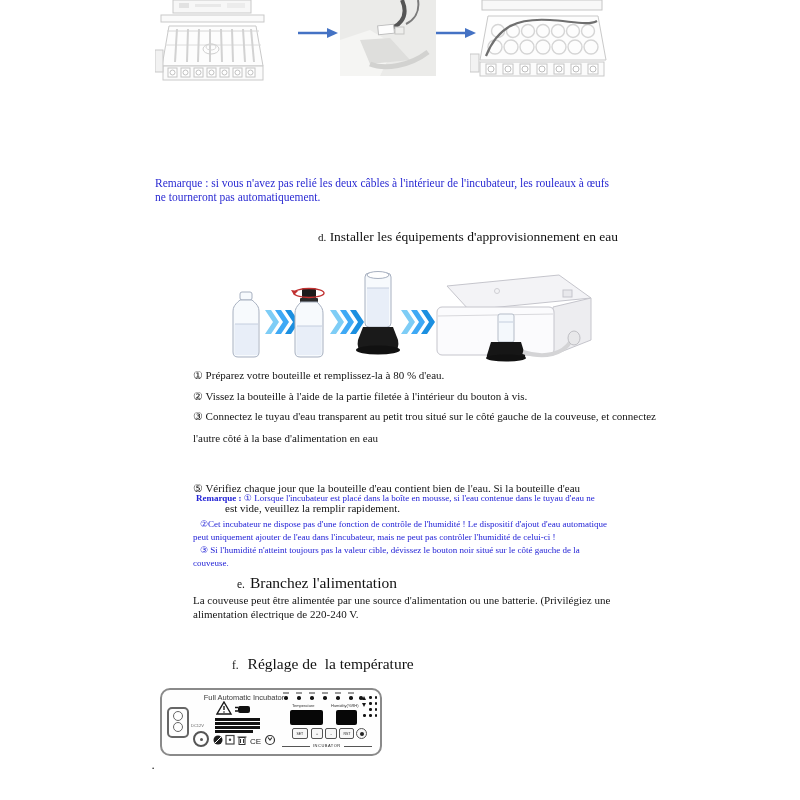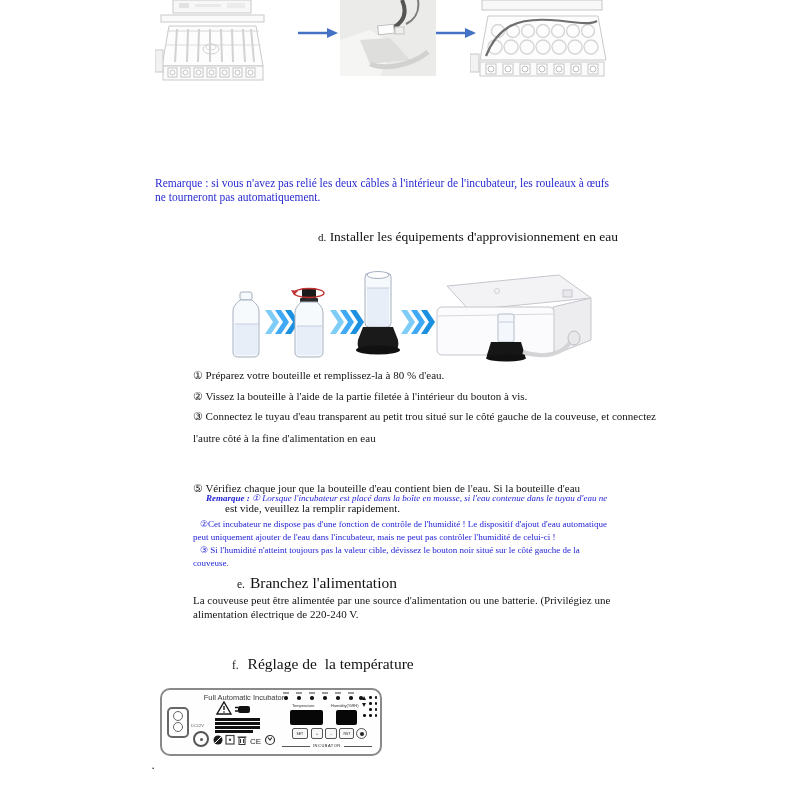--- a/index.html
+++ b/index.html
@@ -213,25 +213,25 @@
       <path d="M294,80 L324,80 L328,93 Q329,97 324,97 L294,97 Q289,97 290,93 Z" fill="#161616"></path>
       <ellipse cx="309" cy="96" rx="20" ry="3.5" fill="#111"></ellipse>
       <path d="M326,90 C348,97 366,92 374,79" stroke="#d4d4d6" stroke-width="4" fill="none"></path>
       <ellipse cx="377" cy="76" rx="6" ry="7" fill="#e8e8ea" stroke="#bfbfc4"></ellipse>
     </g>
   </svg>
 
   <div class="abs step" style="left:193px;top:369px;">① Préparez votre bouteille et remplissez-la à 80 % d'eau.</div>
   <div class="abs step" style="left:193px;top:390px;">② Vissez la bouteille à l'aide de la partie filetée à l'intérieur du bouton à vis.</div>
   <div class="abs step" style="left:193px;top:410px;">③ Connectez le tuyau d'eau transparent au petit trou situé sur le côté gauche de la couveuse, et connectez</div>
-  <div class="abs step" style="left:193px;top:432px;">l'autre côté à la fine d'alimentation en eau</div>
+  <div class="abs step" style="left:193px;top:432px;">l'autre côté à la base d'alimentation en eau</div>
   <div class="abs step" style="left:193px;top:482px;">⑤ Vérifiez chaque jour que la bouteille d'eau contient bien de l'eau. Si la bouteille d'eau</div>
   <div class="abs step" style="left:193px;top:502px;margin-left:32px;">est vide, veuillez la remplir rapidement.</div>
 
-  <div class="abs bnote" style="left:206px;top:493px;font-style:italic;">
+  <div class="abs bnote" style="left:196px;top:493px;">
     <b>Remarque :</b><span> ① Lorsque l'incubateur est placé dans la boîte en mousse, si l'eau contenue dans le tuyau d'eau ne</span>
   </div>
   <div class="abs bnote" style="left:200px;top:519px;">②Cet incubateur ne dispose pas d'une fonction de contrôle de l'humidité ! Le dispositif d'ajout d'eau automatique</div>
   <div class="abs bnote" style="left:200px;top:545px;">③ Si l'humidité n'atteint toujours pas la valeur cible, dévissez le bouton noir situé sur le côté gauche de la</div>
   <div class="abs bnote" style="left:193px;top:532px;">peut uniquement ajouter de l'eau dans l'incubateur, mais ne peut pas contrôler l'humidité de celui-ci !</div>
   <div class="abs bnote" style="left:193px;top:558px;">couveuse.</div>
 
   <div class="abs hbig" style="left:237px;top:574px;">
     <span class="pfx">e.</span><span class="ttl">Branchez l'alimentation</span>
   </div>

